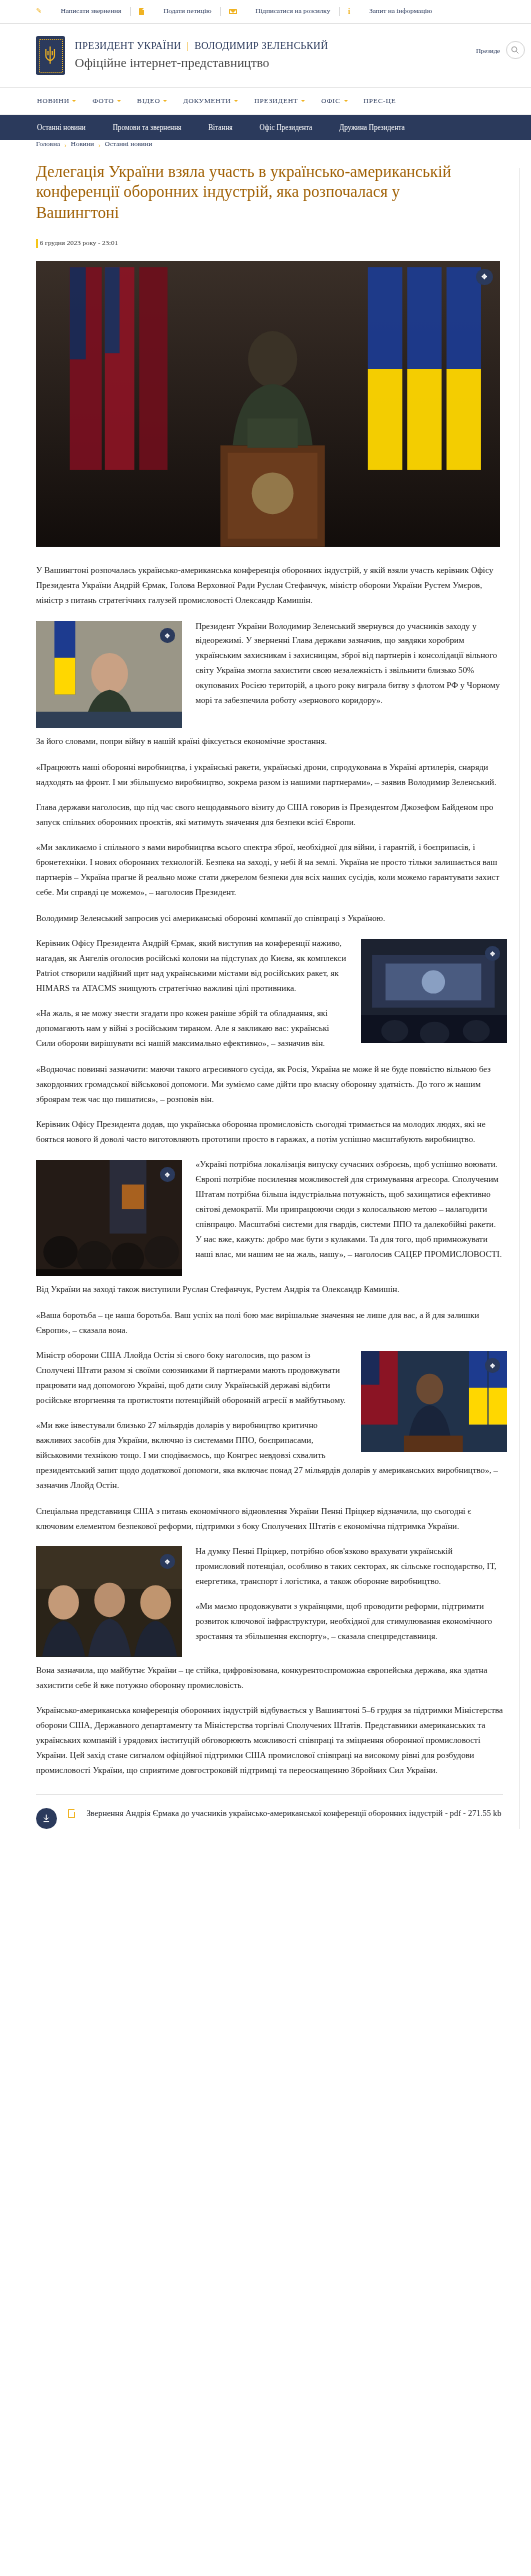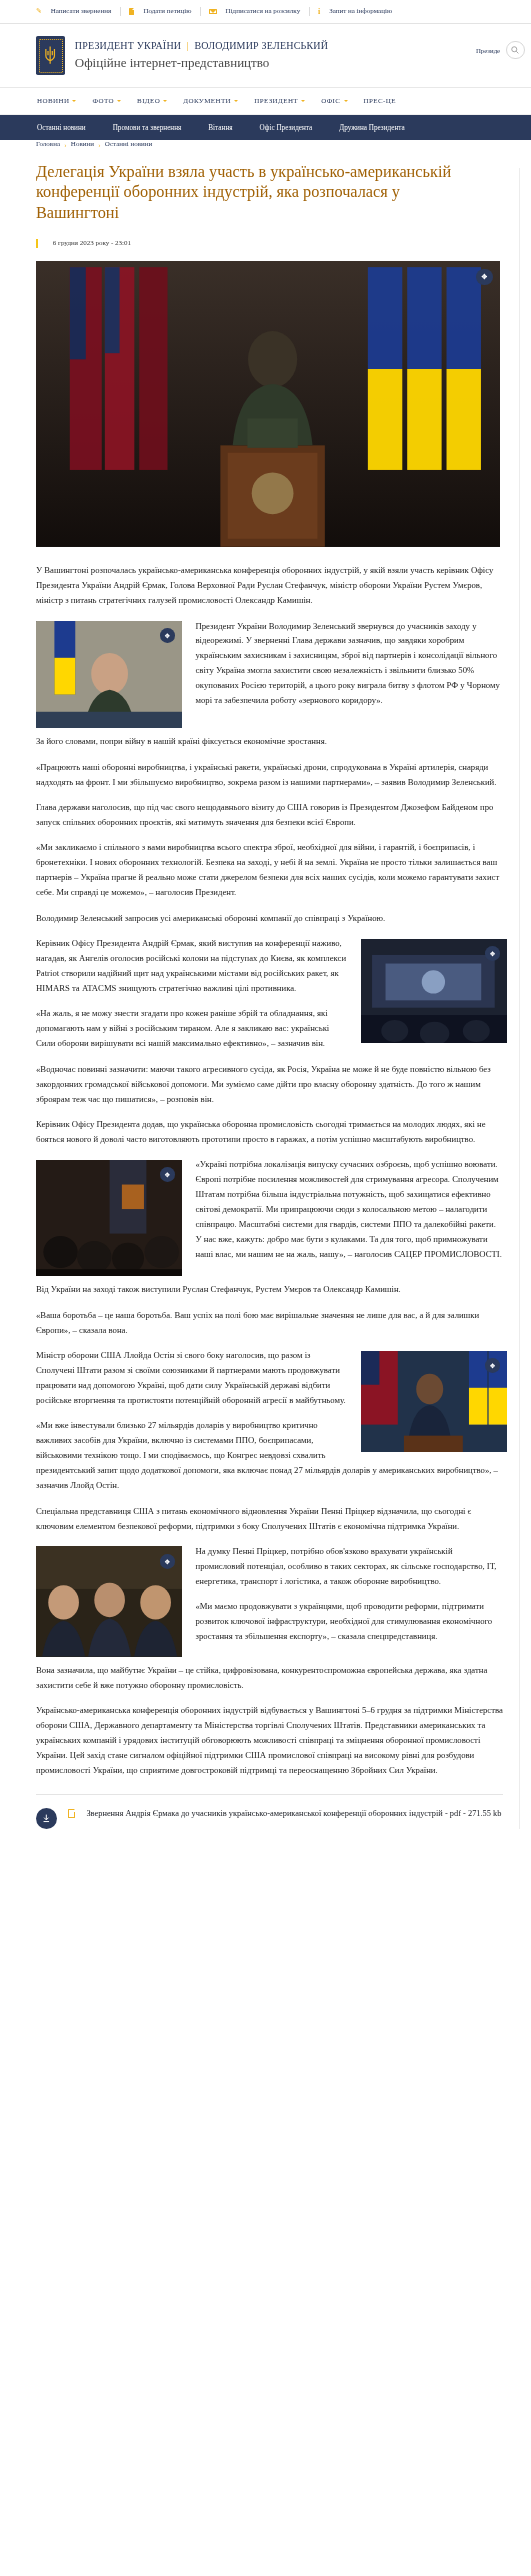--- a/index.html
+++ b/index.html
@@ -24,21 +24,21 @@
   }
   .topbar-inner {
     width: 100%;
     padding-left: 36px;
     display: flex;
     align-items: center;
   }
   .util-link {
     display: flex;
     align-items: center;
-    gap: 9px;
+    gap: 19px;
     font-size: 7px;
     color: #2b3a5c;
     text-decoration: none;
     white-space: nowrap;
     padding: 0 8.6px 0 0;
     font-family: "Liberation Serif", serif;
   }
   .util-sep {
     width: 0.6px;
     height: 9.8px;
@@ -219,21 +219,21 @@
     font-size: 16.3px;
     line-height: 1.28;
     font-weight: normal;
     color:#a16207;
     margin: 13.5px 0 0 0;
     max-width: 430px;
     font-family:"Liberation Serif",serif;
   }
   .date-row{
     margin: 14.7px 0 13.5px 0;
-    display:flex; align-items:center; gap:15px;
+    display:flex; align-items:center; gap:2px;
     font-size: 7px;
     color:#3a3a3a;
   }
   .date-bar{ width:1.8px; height:9.2px; background:#f5c518; display:block;}
 
   
   .hero-wrap{
     position:relative;
     width: 464px;
     margin: 0 0 16px 0;
@@ -521,21 +521,21 @@
         <ellipse cx="95" cy="158" rx="28" ry="26" fill="#1a1512"></ellipse>
         <ellipse cx="150" cy="160" rx="26" ry="25" fill="#17120f"></ellipse>
         <ellipse cx="205" cy="150" rx="28" ry="26" fill="#1d1714"></ellipse>
         <rect x="0" y="178" width="238" height="12" fill="#0e0a08"></rect>
       </svg>
       <div class="expand-btn small">✥</div>
     </div>
     <p class="body">«Україні потрібна локалізація випуску сучасних озброєнь, щоб успішно воювати. Європі потрібне посилення можливостей для стримування агресора. Сполученим Штатам потрібна більша індустріальна потужність, щоб захищатися ефективно світові демократії. Ми припрацюючи сюди з колосальною метою – налагодити співпрацю. Масштабні системи для гвардів, системи ППО та далекобійні ракети. У нас вже, кажуть: добро має бути з кулаками. Та для того, щоб примножувати наші влас, ми нашим не на жаль, нашу», – наголосив САЦЕР ПРОМИСЛОВОСТІ.</p>
   </div>
 
-  <p class="body">Від України на заході також виступили Руслан Стефанчук, Рустем Умєров та Олександр Камишін.</p>
+  <p class="body">Від України на заході також виступили Руслан Стефанчук, Рустем Андрія та Олександр Камишін.</p>
   <p class="body">«Ваша боротьба – це наша боротьба. Ваш успіх на полі бою має вирішальне значення не лише для вас, а й для залишки Європи», – сказала вона.</p>
 
   <div class="clearfix">
     <div class="float-wrap r">
       <svg class="photo" viewBox="0 0 238 165" preserveAspectRatio="none">
         <rect width="238" height="165" fill="#21324a"></rect>
         <rect x="0" y="0" width="60" height="120" fill="#8b1424"></rect>
         <rect x="0" y="0" width="30" height="55" fill="#1b2a58"></rect>
         <rect x="176" y="0" width="30" height="120" fill="#1d3b8f"></rect>
         <rect x="176" y="60" width="30" height="60" fill="#ffd700"></rect>

